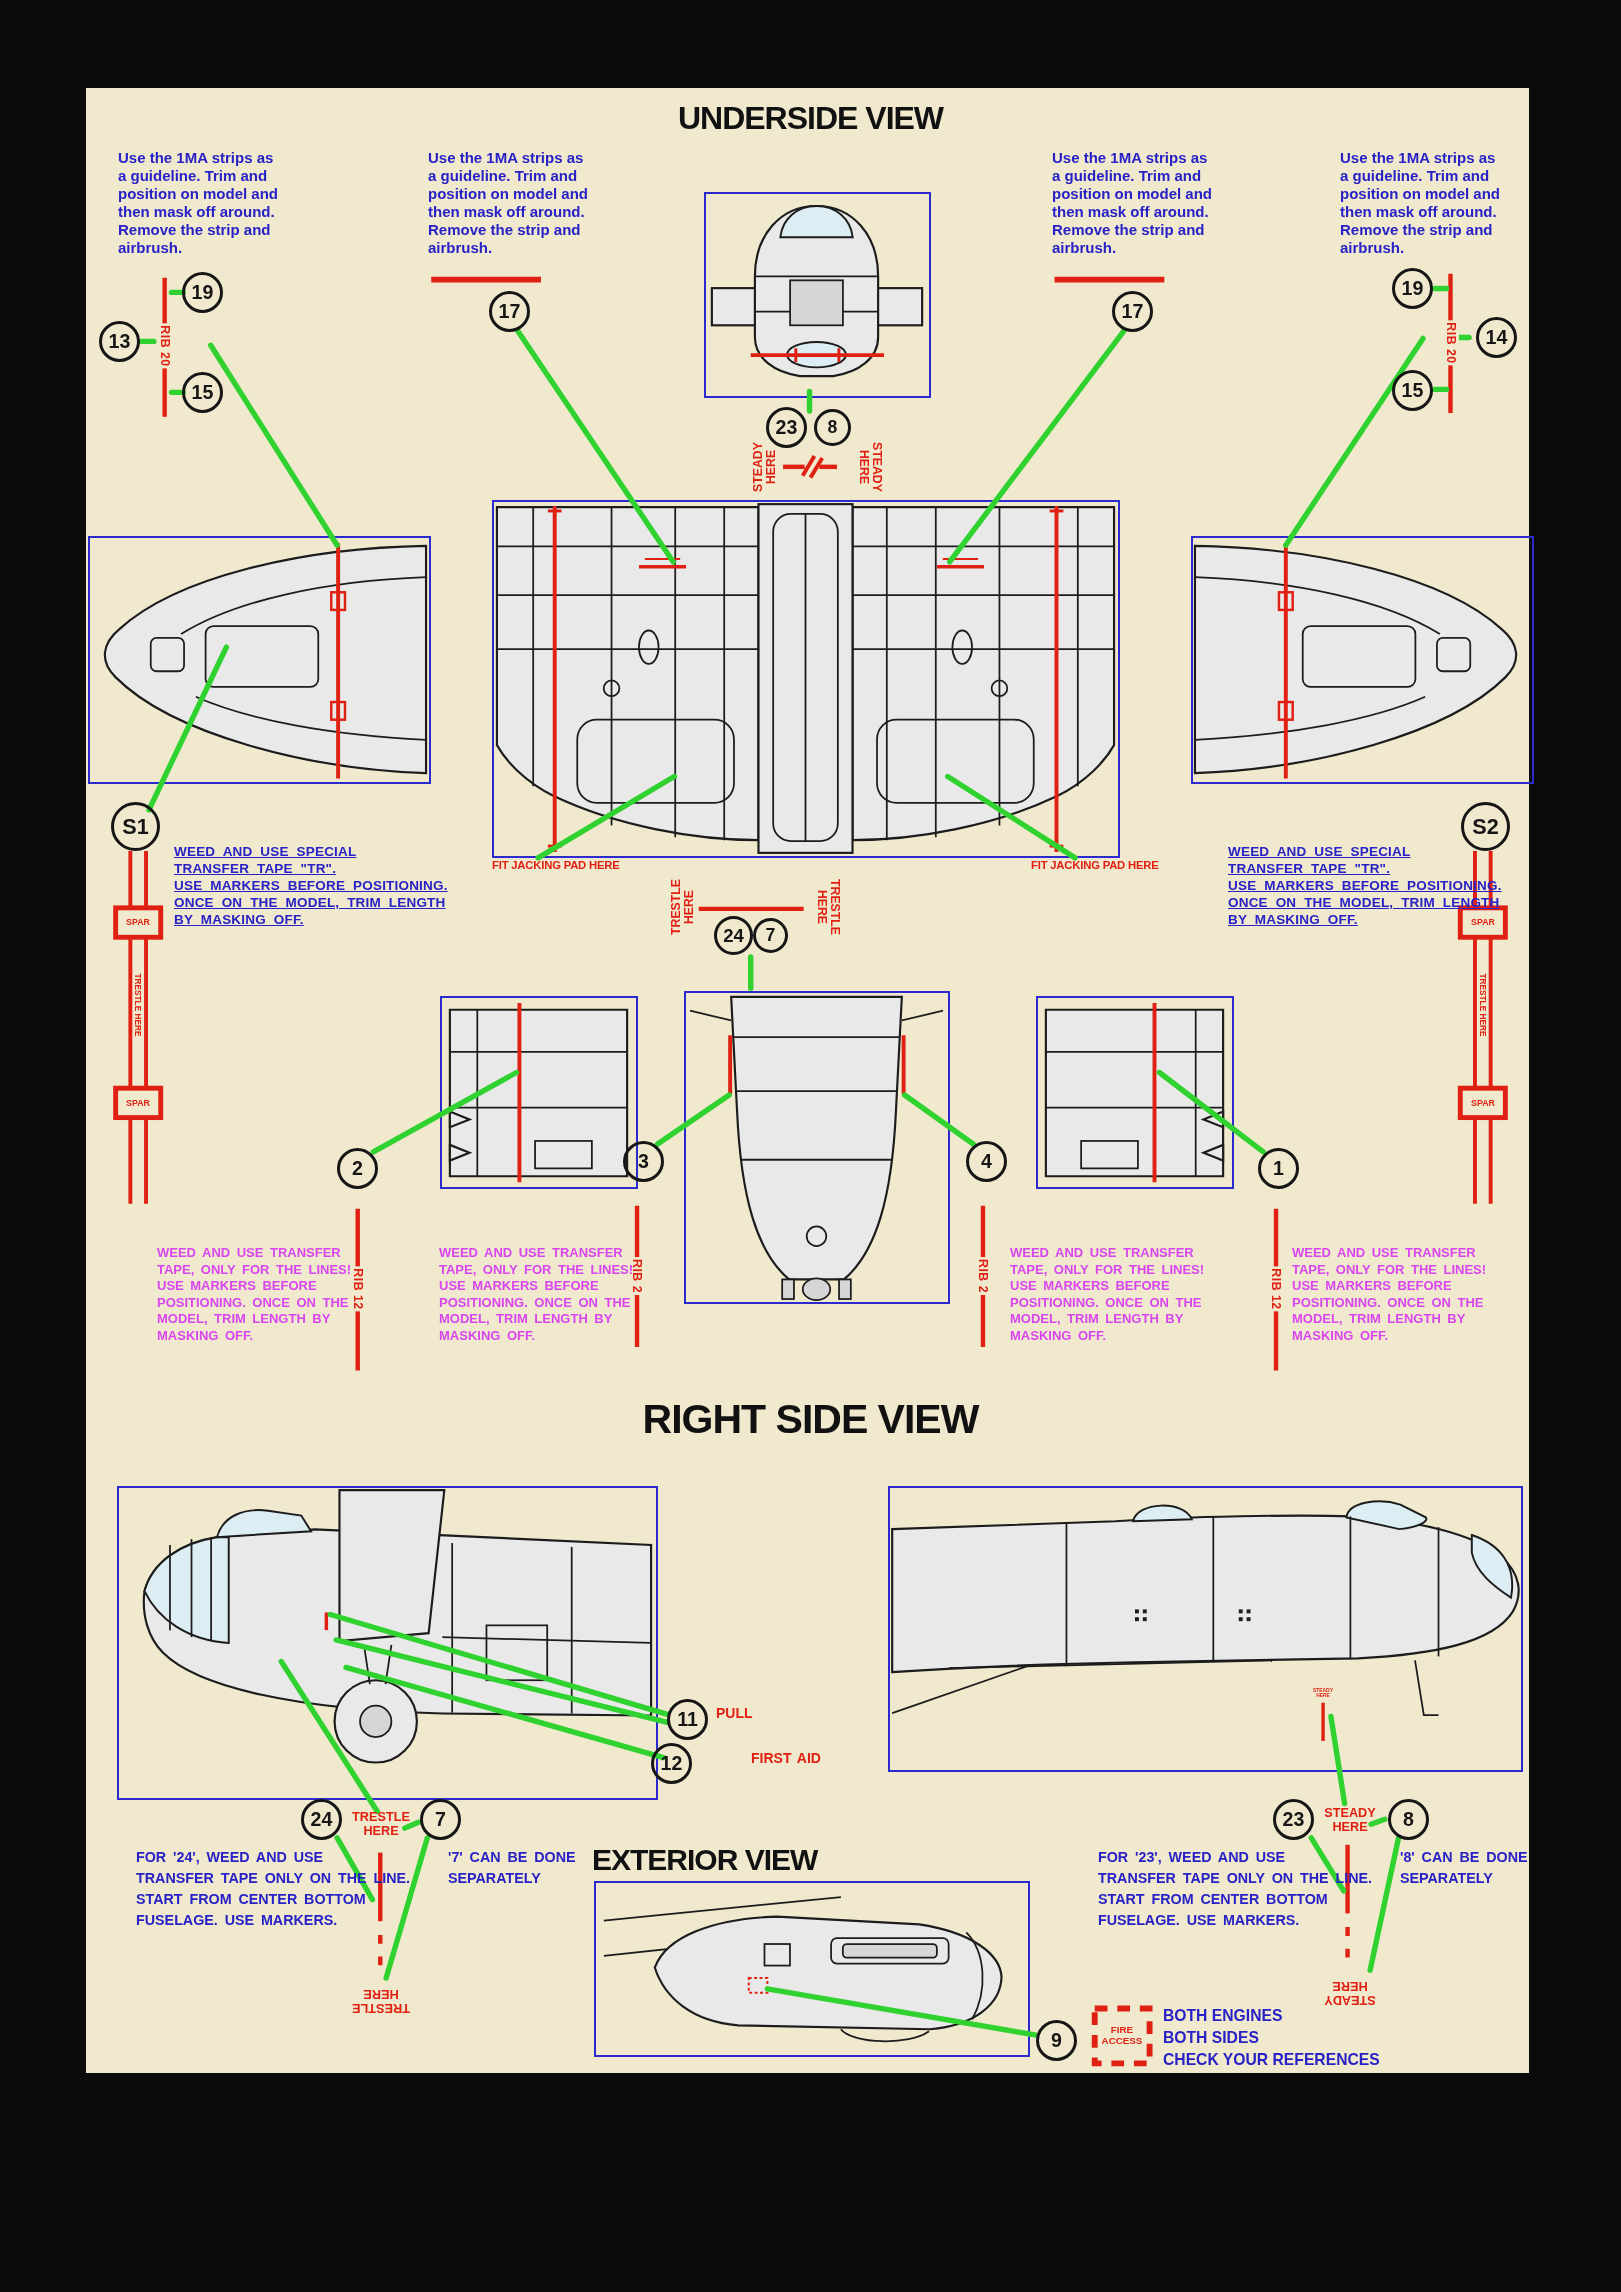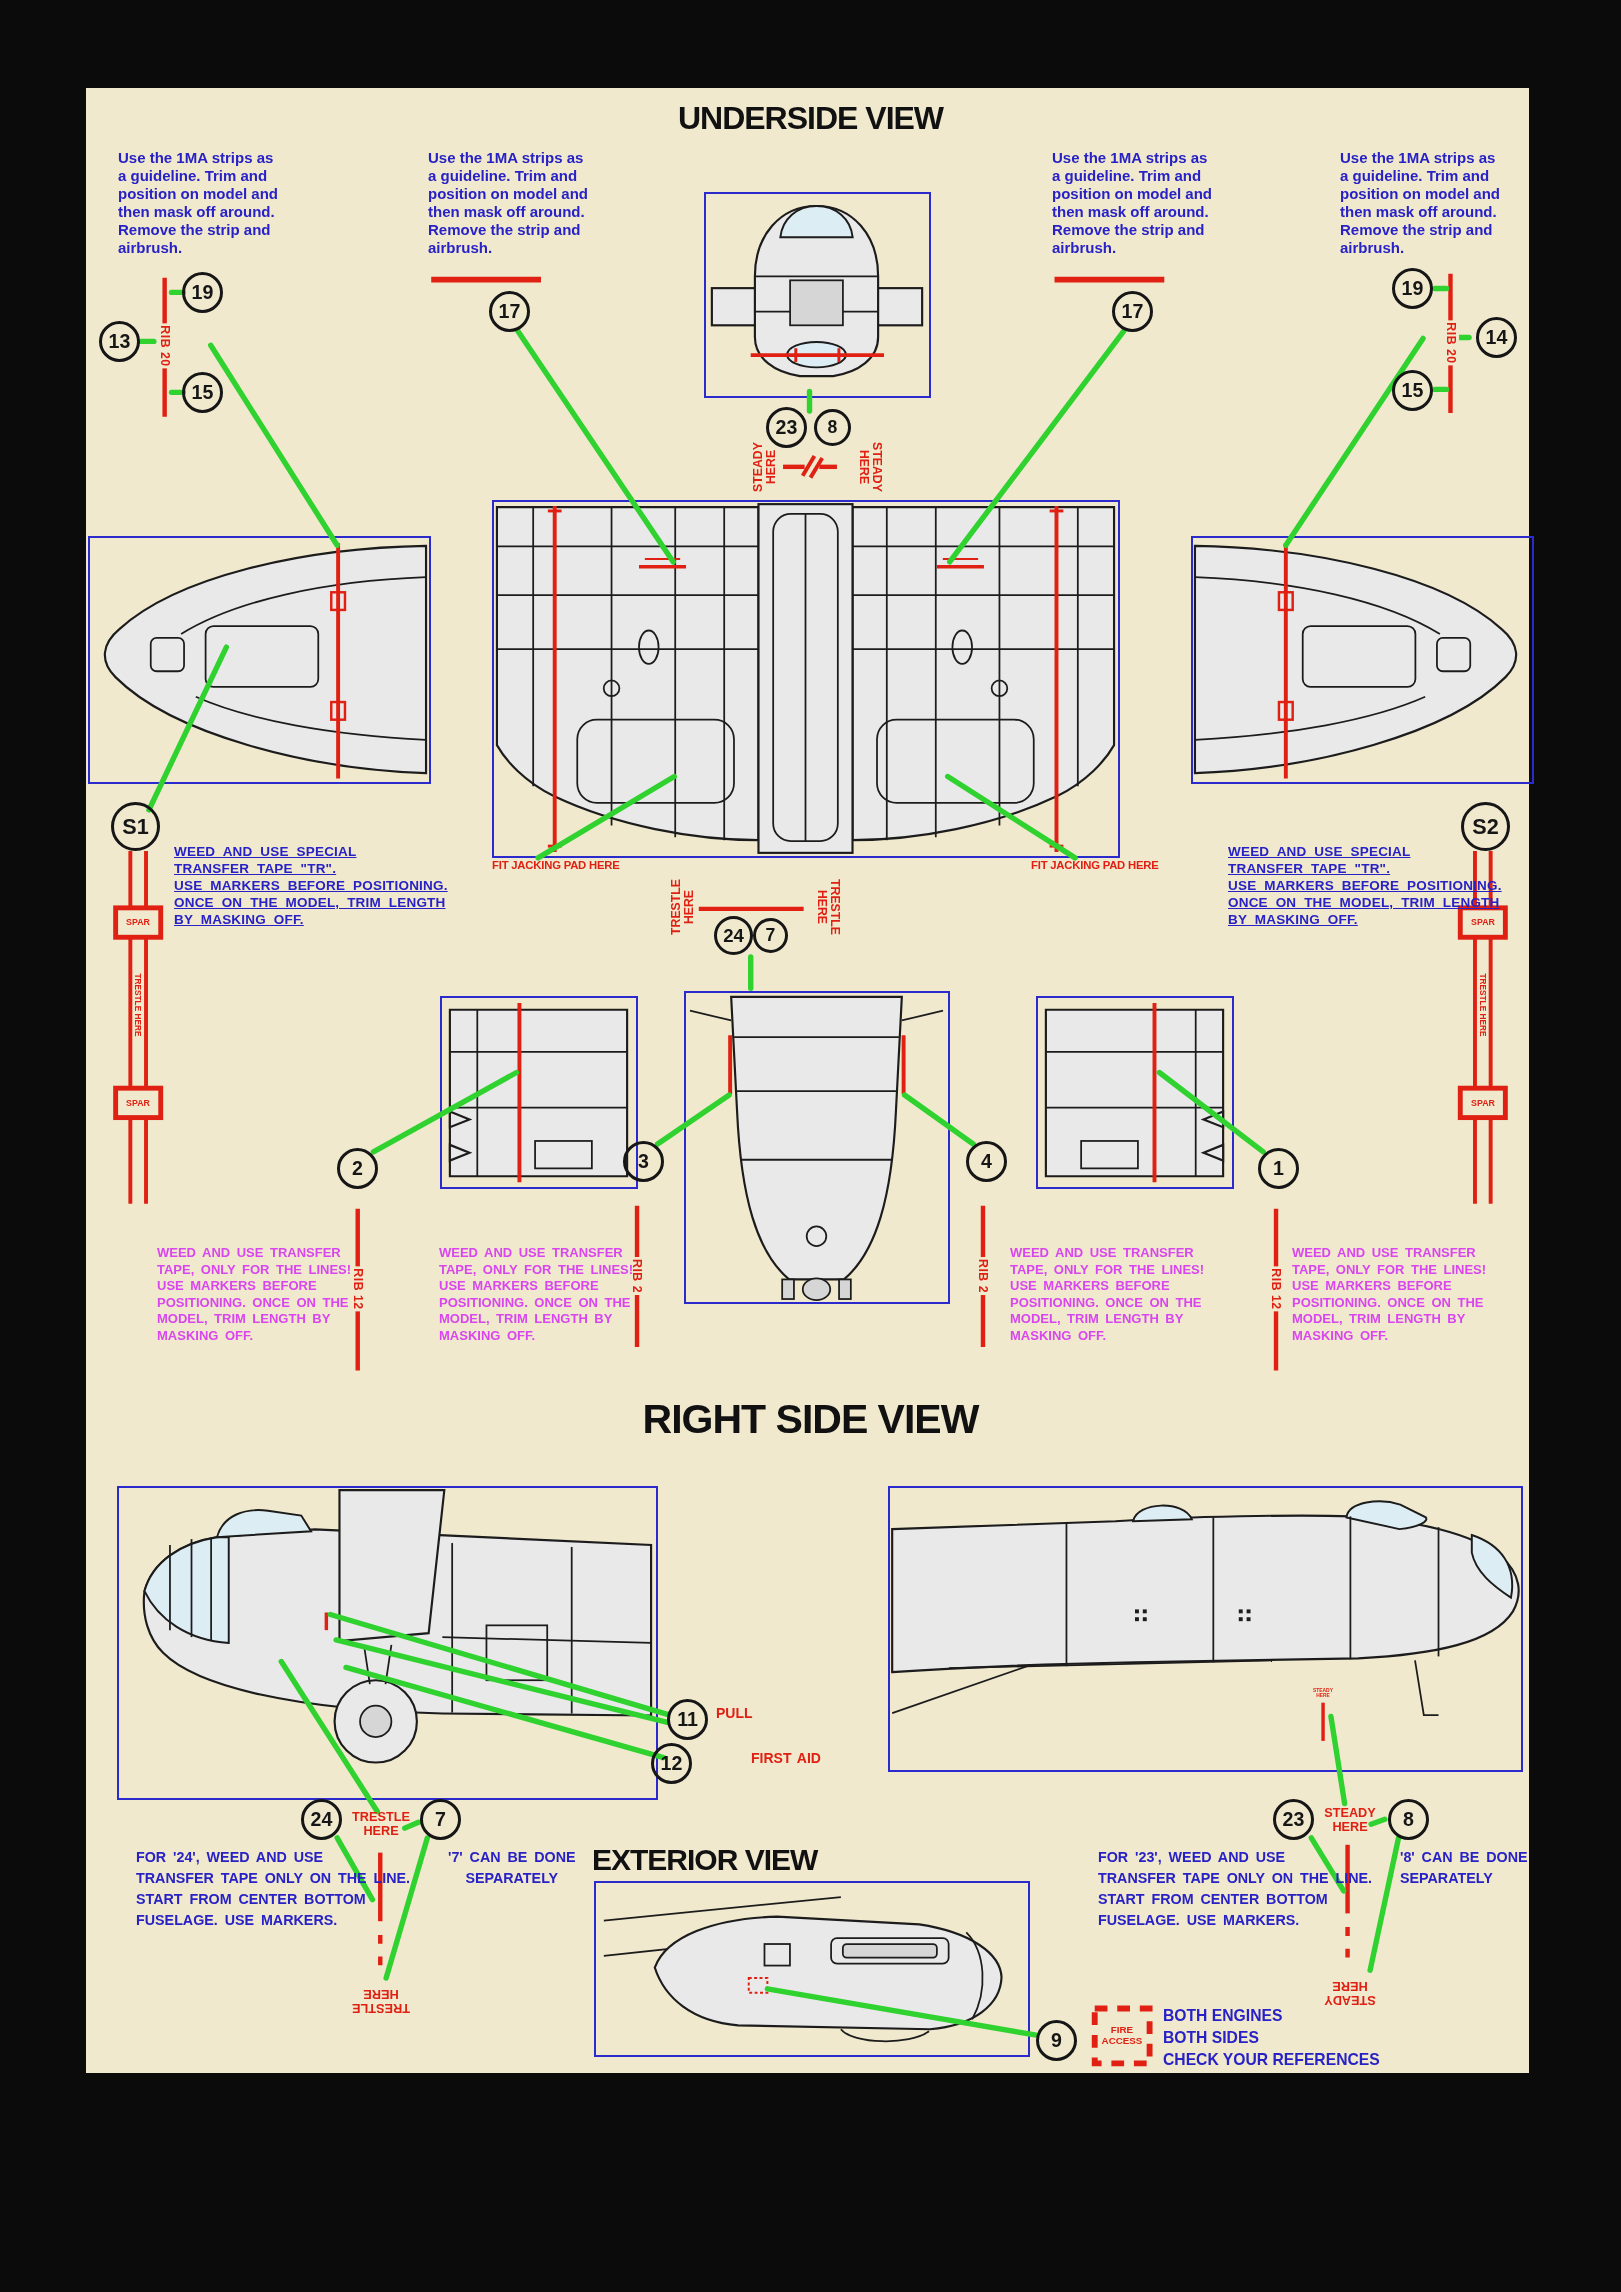--- a/index.html
+++ b/index.html
@@ -378,21 +378,21 @@
   <div class="caps2" style="left:1292px;top:1245px;">WEED AND USE TRANSFER
 TAPE, ONLY FOR THE LINES!
 USE MARKERS BEFORE
 POSITIONING. ONCE ON THE
 MODEL, TRIM LENGTH BY
 MASKING OFF.</div>
   <div class="caps3" style="left:136px;top:1847px;">FOR '24', WEED AND USE
 TRANSFER TAPE ONLY ON THE LINE.
 START FROM CENTER BOTTOM
 FUSELAGE. USE MARKERS.</div>
-  <div class="caps3" style="left:448px;top:1847px;text-align:center;">'7' CAN BE DONE
+  <div class="caps3" style="left:448px;top:1847px;">'7' CAN BE DONE
 SEPARATELY</div>
   <div class="caps3" style="left:1098px;top:1847px;">FOR '23', WEED AND USE
 TRANSFER TAPE ONLY ON THE LINE.
 START FROM CENTER BOTTOM
 FUSELAGE. USE MARKERS.</div>
   <div class="caps3" style="left:1400px;top:1847px;">'8' CAN BE DONE
 SEPARATELY</div>
 
   <div class="abs" style="left:1163px;top:2005px;">
     <div class="legend-line">BOTH ENGINES</div>

